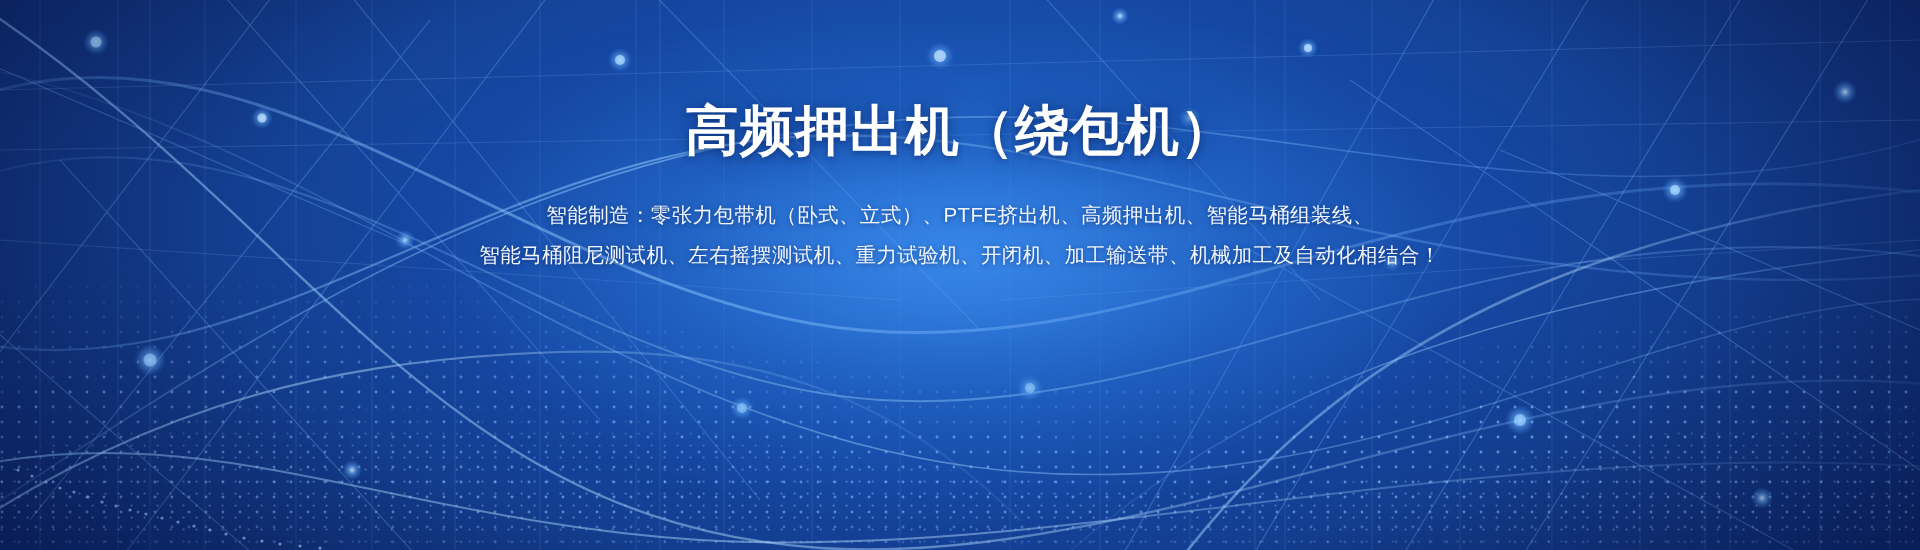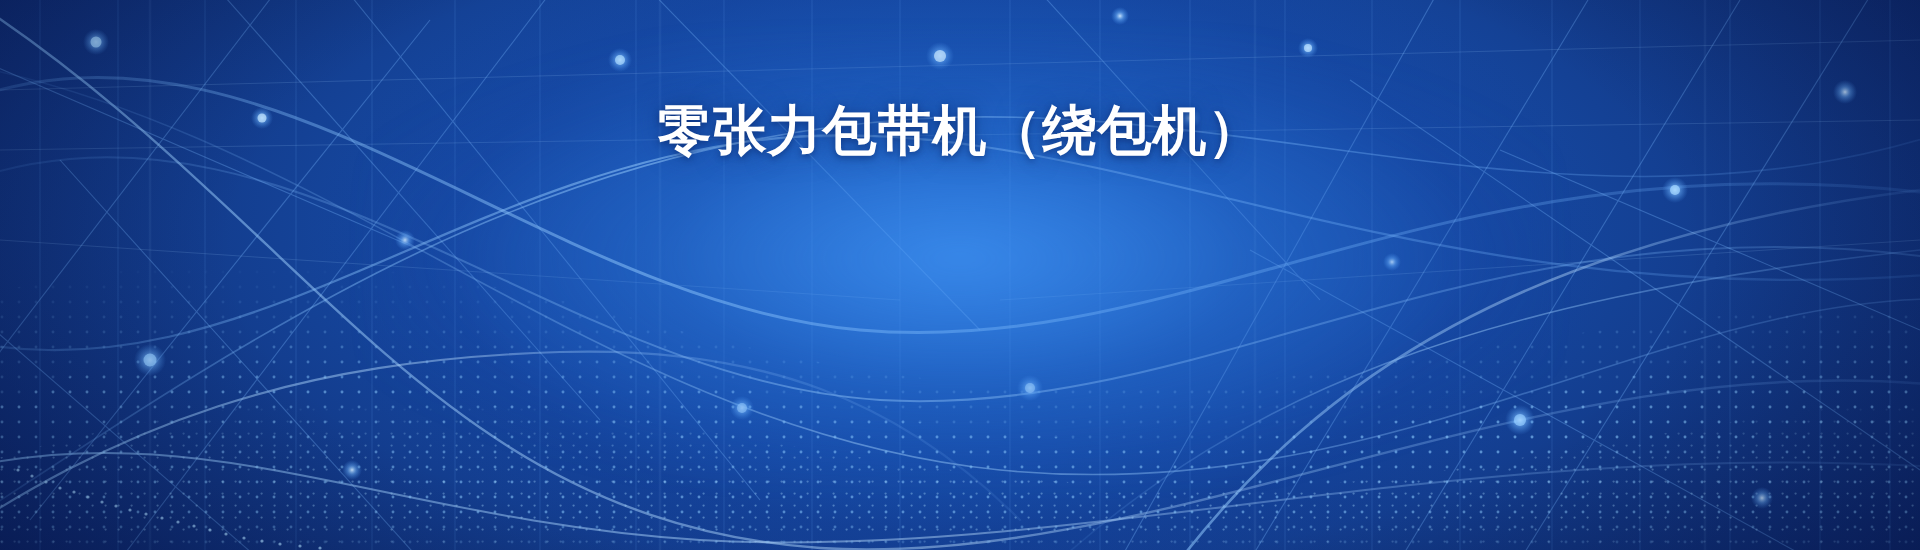--- a/index.html
+++ b/index.html
@@ -271,17 +271,21 @@
         <circle cx="1392" cy="262" r="9" fill="url(#nodeGlow)"></circle>
         <circle cx="1120" cy="16" r="9" fill="url(#nodeGlow)"></circle>
       </g>
     </svg>
   </div>
 
   <div id="center-glow"></div>
   <div id="vignette"></div>
 
   <div id="content">
-    <div class="headline line1">零张力包带机（绕包机）</div>
-
+    <div class="headline line1">高频押出机（绕包机）</div>
+
+    <div class="sub-wrap">
+      <div class="subline">智能制造：零张力包带机（卧式、立式）、PTFE挤出机、高频押出机、智能马桶组装线、</div>
+      <div class="subline">智能马桶阻尼测试机、左右摇摆测试机、重力试验机、开闭机、加工输送带、机械加工及自动化相结合！</div>
+    </div>
   </div>
 
 </div>
 
 </body></html>

